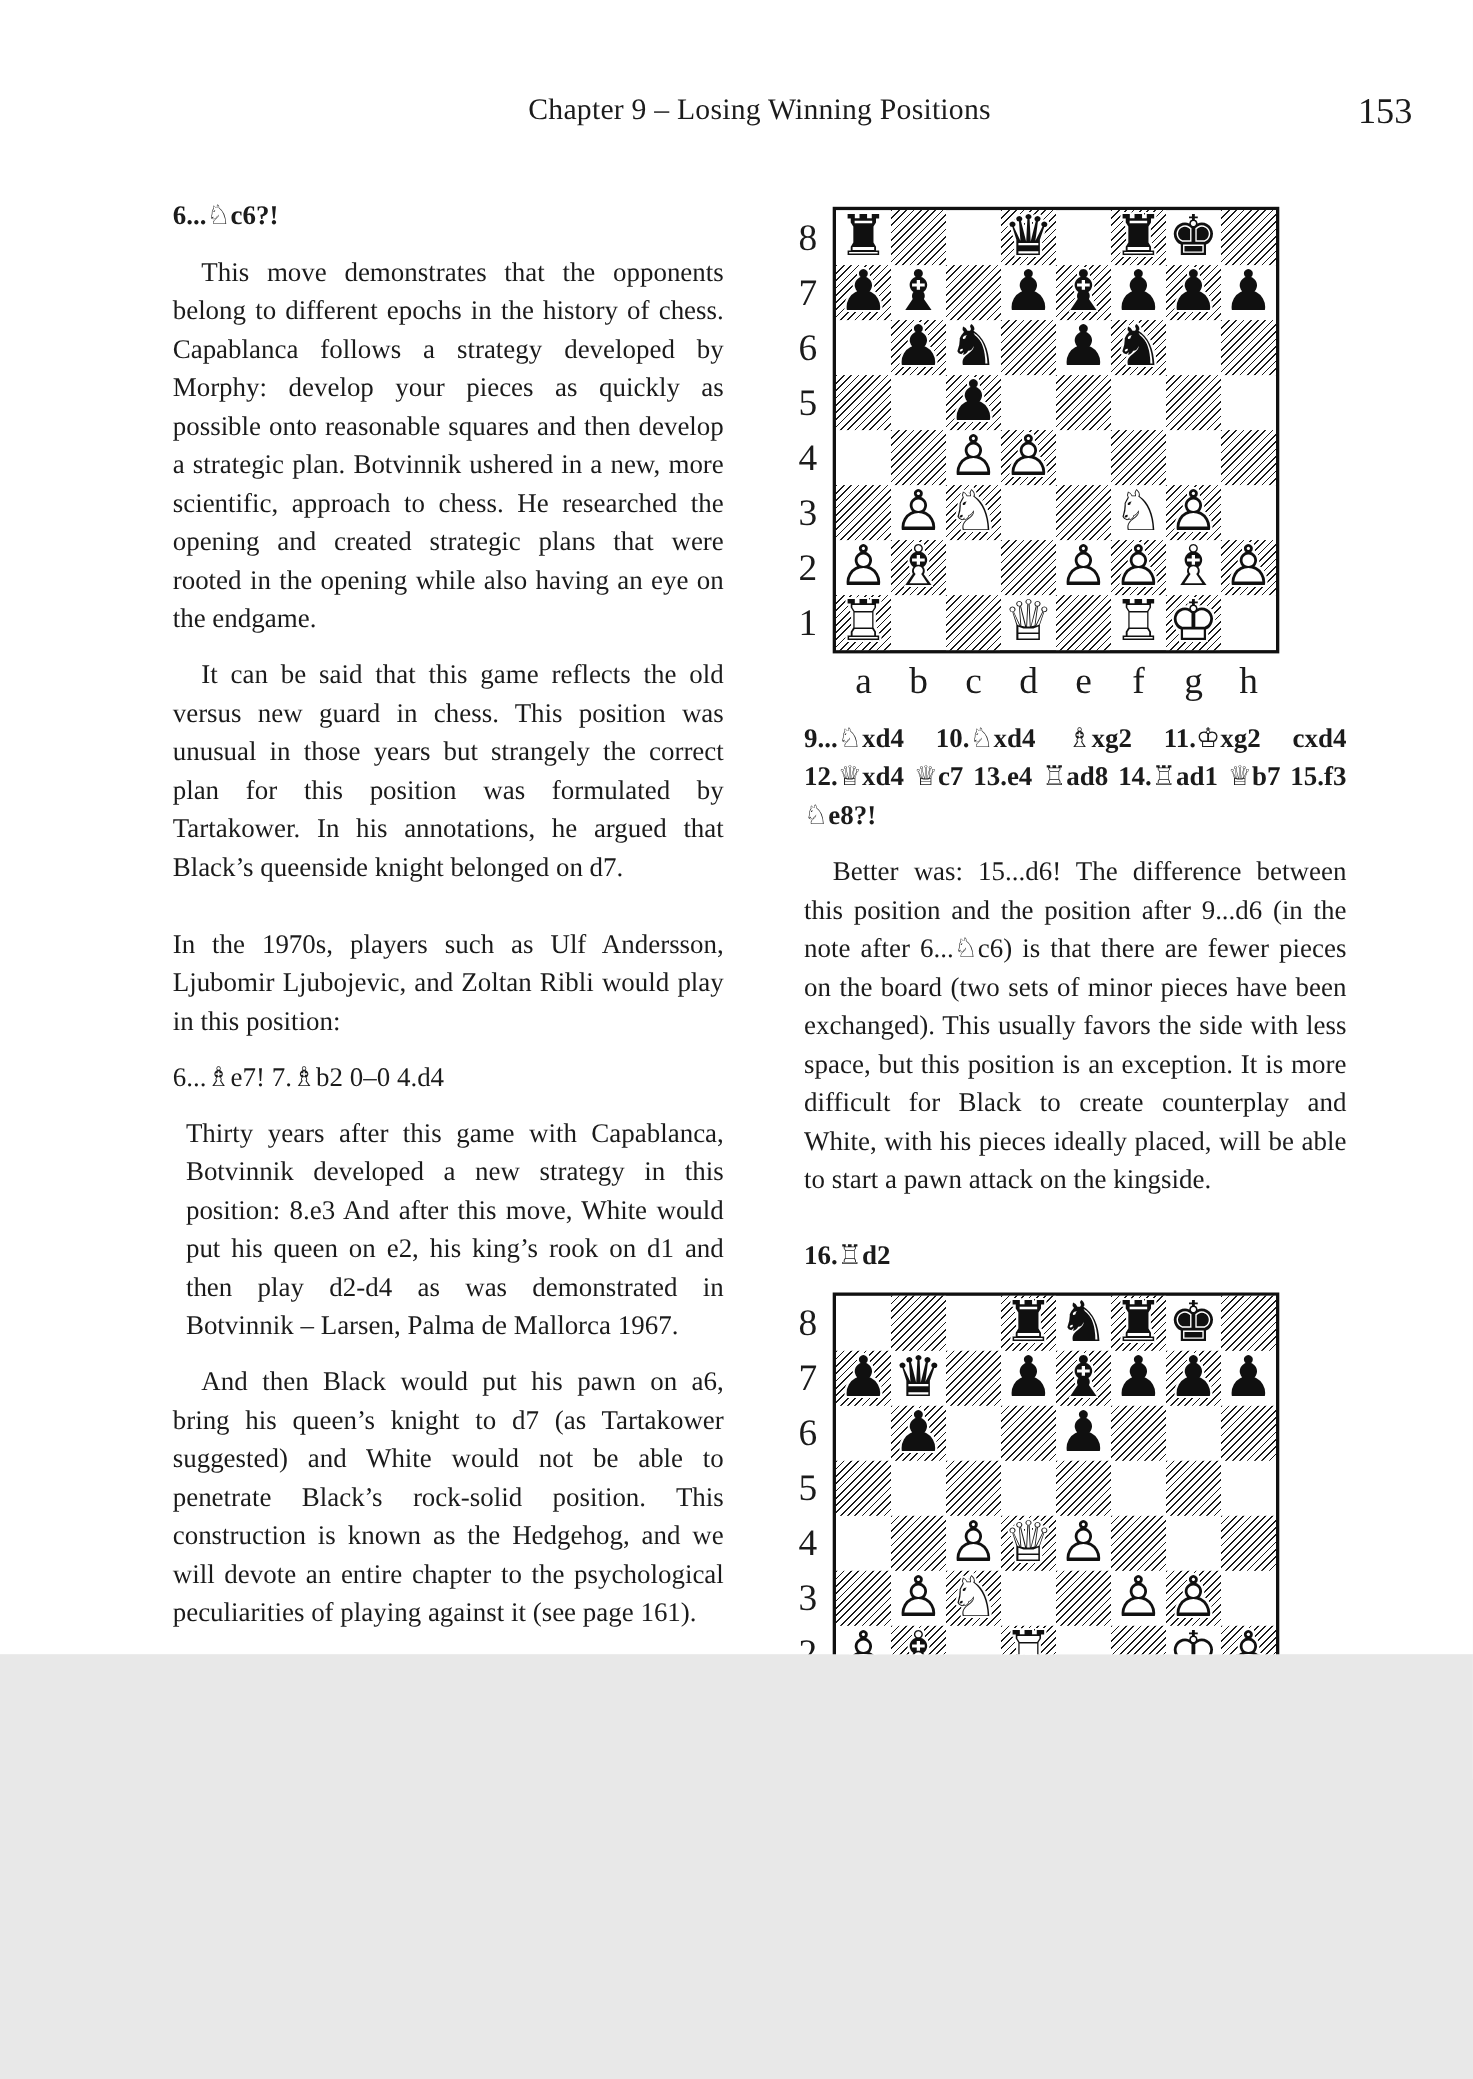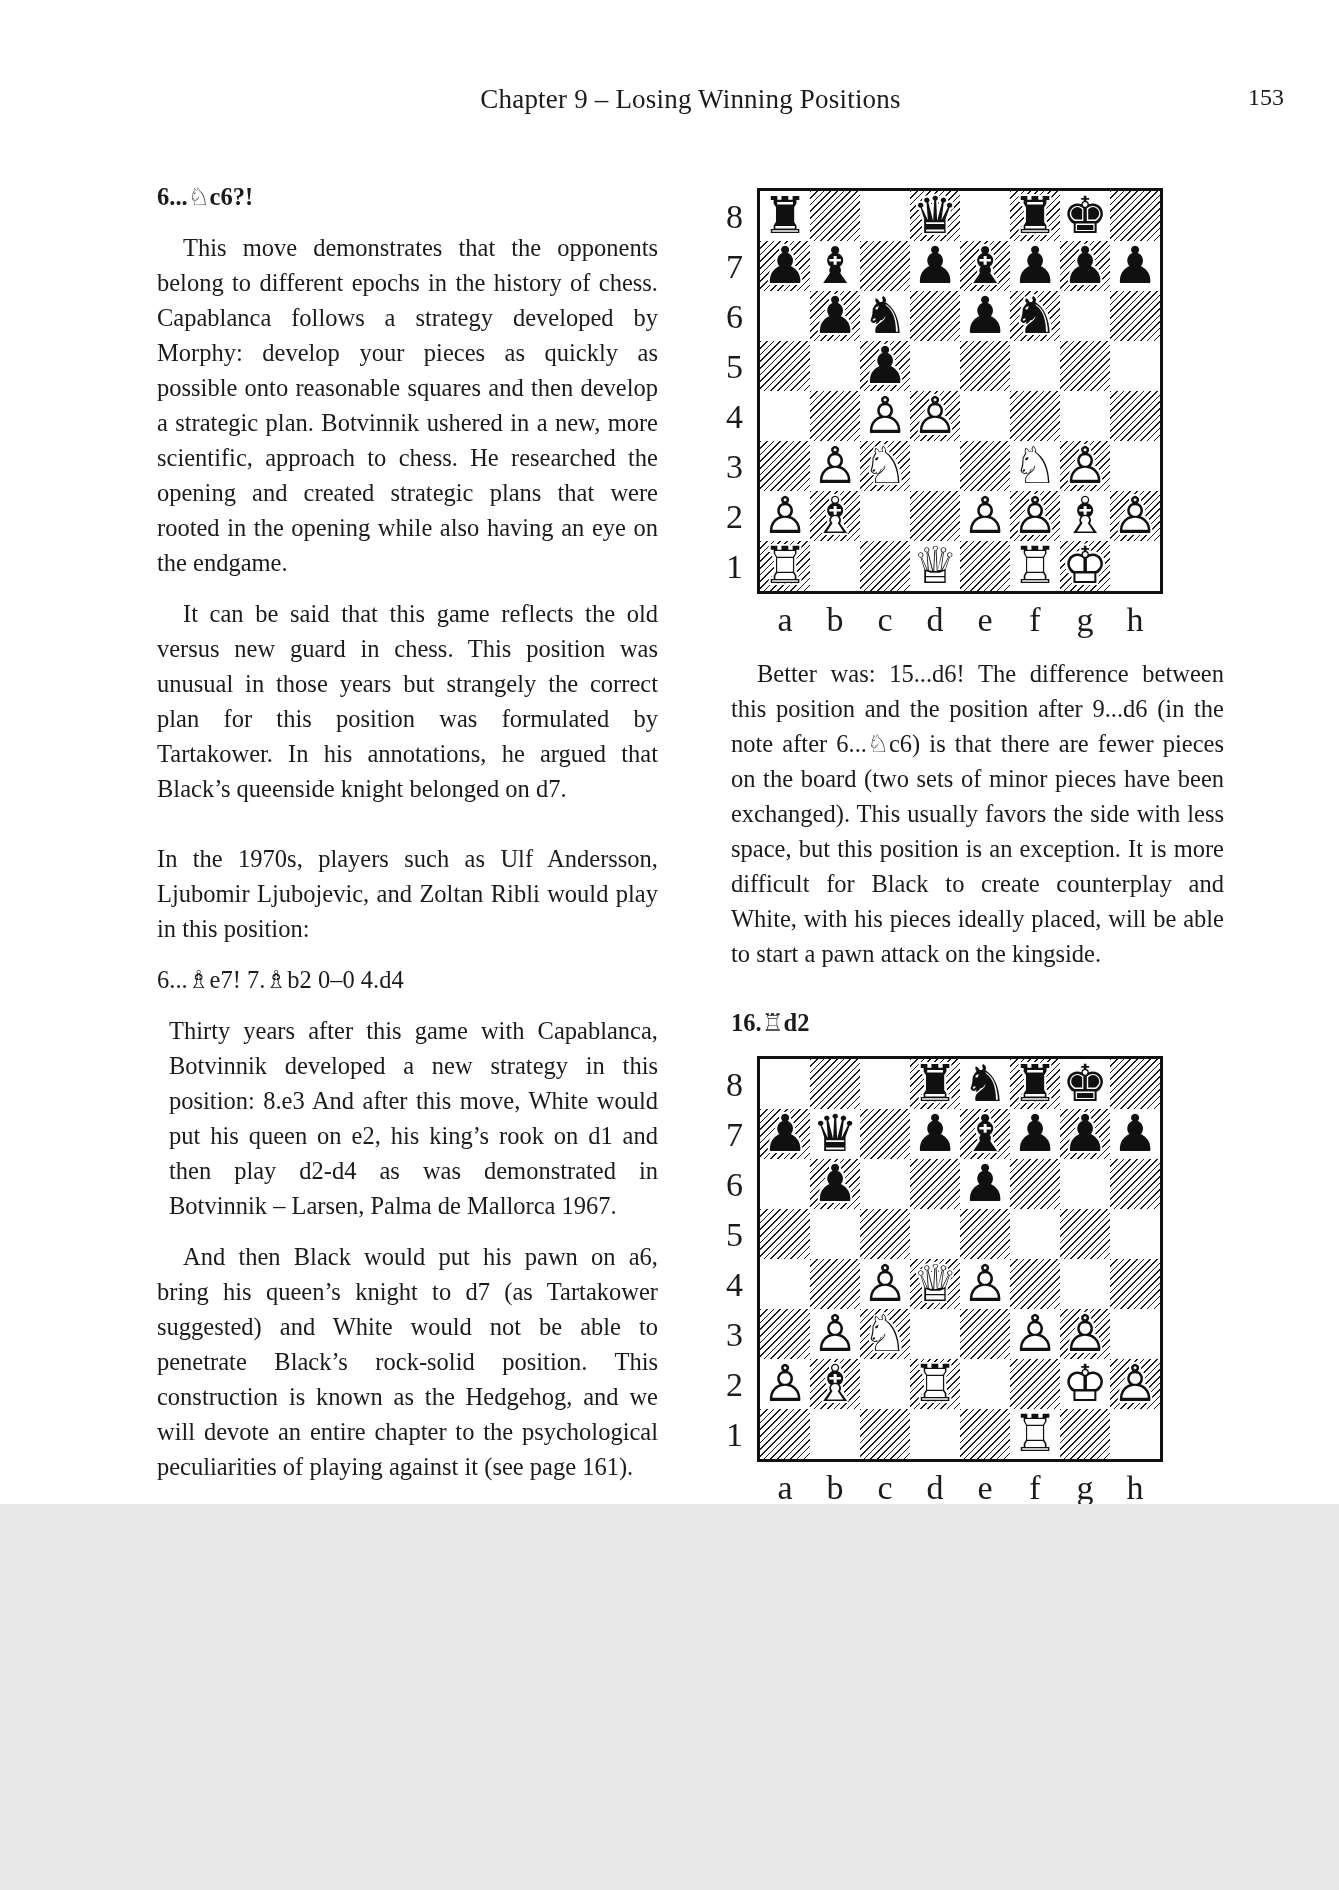--- a/index.html
+++ b/index.html
@@ -11,21 +11,21 @@
     color:#1b1b1b;
     overflow:hidden;
     padding-left:44px;
   }
   
   .header-title{
     position:absolute;left:141px;top:84px;width:1099px;
     text-align:center;font-size:27px;letter-spacing:.2px;
   }
   .page-number{
-    position:absolute;top:84px;right:99px;font-size:24px;
+    position:absolute;top:84px;right:99px;font-size:33px;
   }
   
   .col{position:absolute;font-size:24.5px;line-height:35px;}
   .col-left{left:141px;top:163px;width:533px;}
   .col-right{left:715px;top:188px;width:525px;}
   .blk{margin:16px;text-align:justify;}
   .ti{text-indent:26px;}
   .block-ind{margin-left:28px;}
   .bold{font-weight:700;}
   .gap-t{margin-top:35px;}
@@ -323,20 +323,21 @@
           <span>a</span>
           <span>b</span>
           <span>c</span>
           <span>d</span>
           <span>e</span>
           <span>f</span>
           <span>g</span>
           <span>h</span>
         </div>
       </div>
+      <p class="blk bold gap-sm">9...♘xd4 10.♘xd4 ♗xg2 11.♔xg2 cxd4 12.♕xd4 ♕c7 13.e4 ♖ad8 14.♖ad1 ♕b7 15.f3 ♘e8?!</p>
       <p class="blk ti">Better was: 15...d6! The difference between this position and the position after 9...d6 (in the note after 6...♘c6) is that there are fewer pieces on the board (two sets of minor pieces have been exchanged). This usually favors the side with less space, but this position is an exception. It is more difficult for Black to create counterplay and White, with his pieces ideally placed, will be able to start a pawn attack on the kingside.</p>
       <p class="blk bold gap-t3">16.♖d2</p>
       <div class="dg gap-t2">
         <div class="dg-main">
           <div class="ranks">
             <span>8</span>
             <span>7</span>
             <span>6</span>
             <span>5</span>
             <span>4</span>

